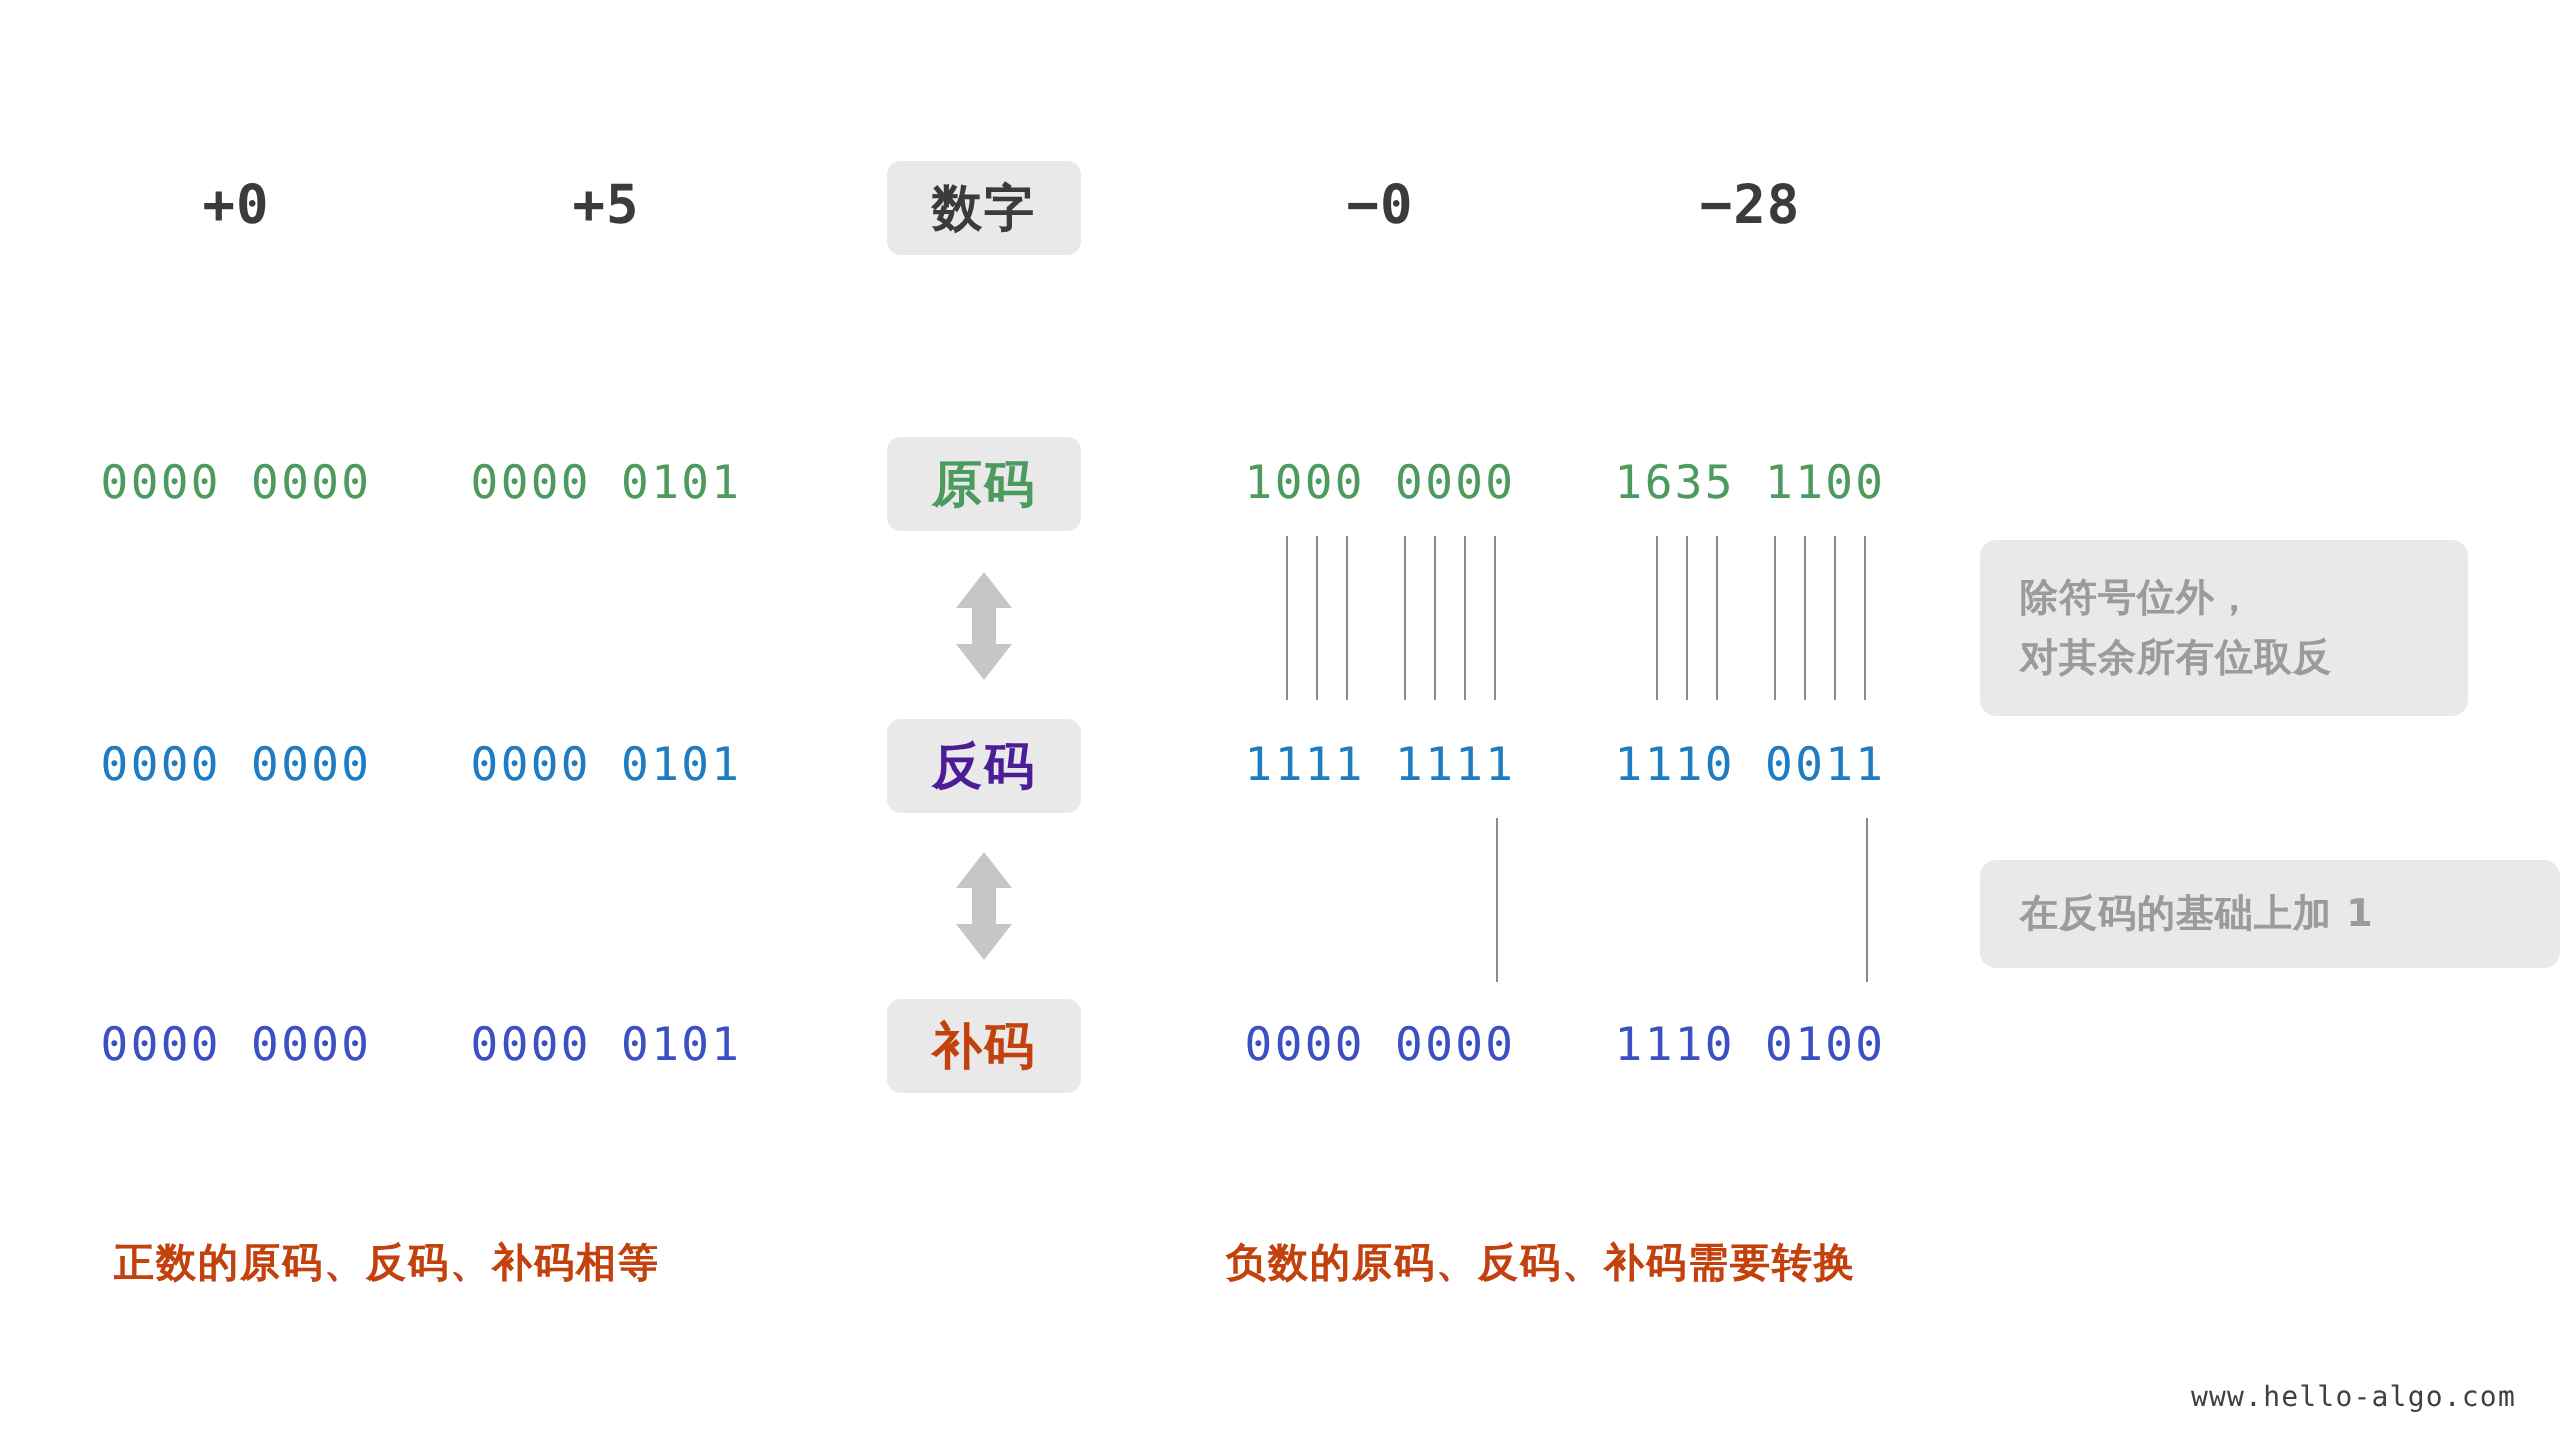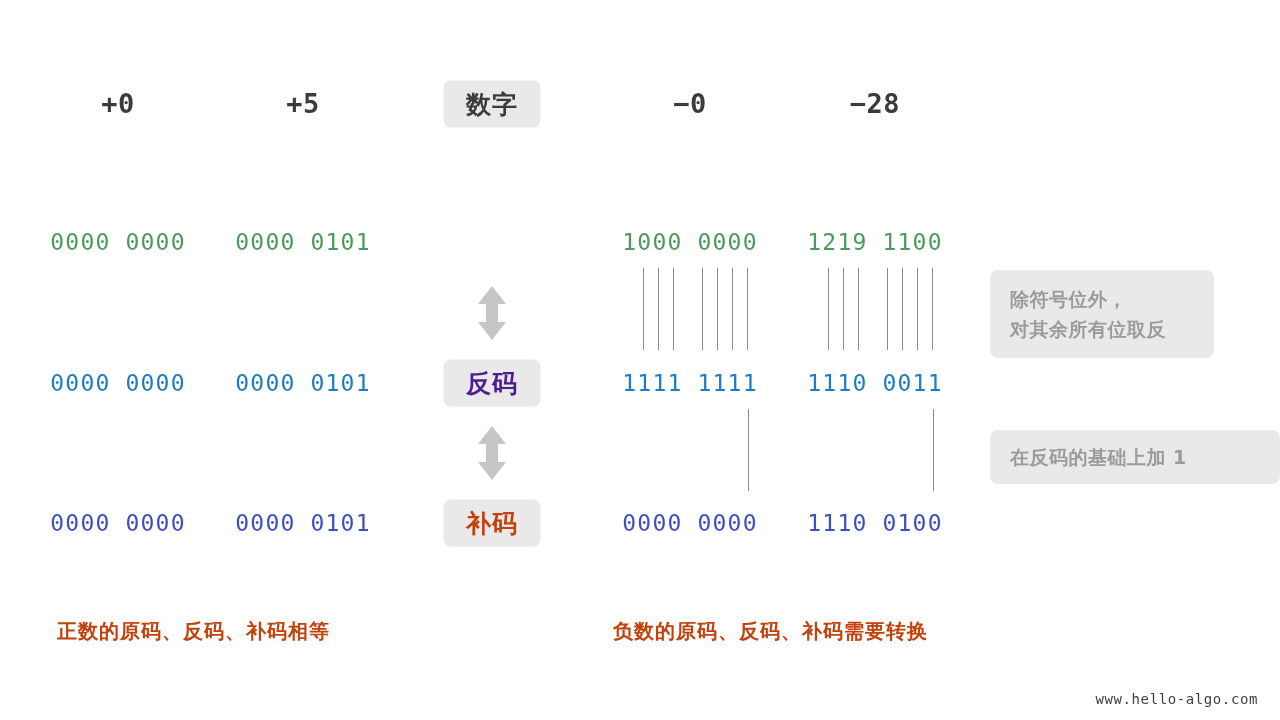--- a/index.html
+++ b/index.html
@@ -126,22 +126,23 @@
   <div class="cell num-label" style="left:118px; top:103px;">+0</div>
   <div class="cell num-label" style="left:303px; top:103px;">+5</div>
   <div class="cell num-label" style="left:690px; top:103px;">−0</div>
   <div class="cell num-label" style="left:875px; top:103px;">−28</div>
 
   <div class="badge b-title" style="left:492px; top:104px;">数字</div>
 
   <div class="cell bits c-sign" style="left:118px; top:242px;">0000 0000</div>
   <div class="cell bits c-sign" style="left:303px; top:242px;">0000 0101</div>
   <div class="cell bits c-sign" style="left:690px; top:242px;">1000 0000</div>
-  <div class="cell bits c-sign" style="left:875px; top:242px;">1219 1100</div>
-
+  <div class="cell bits c-sign" style="left:875px; top:242px;">1635 1100</div>
+
+  <div class="badge b-sign" style="left:492px; top:242px;">原码</div>
 
   <div class="cell bits c-ones" style="left:118px; top:383px;">0000 0000</div>
   <div class="cell bits c-ones" style="left:303px; top:383px;">0000 0101</div>
   <div class="cell bits c-ones" style="left:690px; top:383px;">1111 1111</div>
   <div class="cell bits c-ones" style="left:875px; top:383px;">1110 0011</div>
 
   <div class="badge b-ones" style="left:492px; top:383px;">反码</div>
 
   <div class="cell bits c-twos" style="left:118px; top:523px;">0000 0000</div>
   <div class="cell bits c-twos" style="left:303px; top:523px;">0000 0101</div>
@@ -173,21 +174,21 @@
     <svg viewBox="0 0 34 56" width="34" height="56">
       <polygon points="17,1 31,19 23,19 23,37 31,37 17,55 3,37 11,37 11,19 3,19" fill="#c6c6c6"></polygon>
     </svg>
   </div>
   <div class="dbl-arrow" style="left:492px; top:453px;">
     <svg viewBox="0 0 34 56" width="34" height="56">
       <polygon points="17,1 31,19 23,19 23,37 31,37 17,55 3,37 11,37 11,19 3,19" fill="#c6c6c6"></polygon>
     </svg>
   </div>
 
-  <div class="note" style="left:990px; top:270px; width:224px;">
+  <div class="note" style="left:990px; top:270px; width:244px;">
     <span class="note-line">除符号位外，</span>
     <span class="note-line">对其余所有位取反</span>
   </div>
 
   <div class="note" style="left:990px; top:430px; width:290px; padding-top:12px; padding-bottom:12px;">
     <span class="note-line">在反码的基础上加  1</span>
   </div>
 
   <div class="caption" style="left:57px; top:618px;">正数的原码、反码、补码相等</div>
   <div class="caption" style="left:613px; top:618px;">负数的原码、反码、补码需要转换</div>

